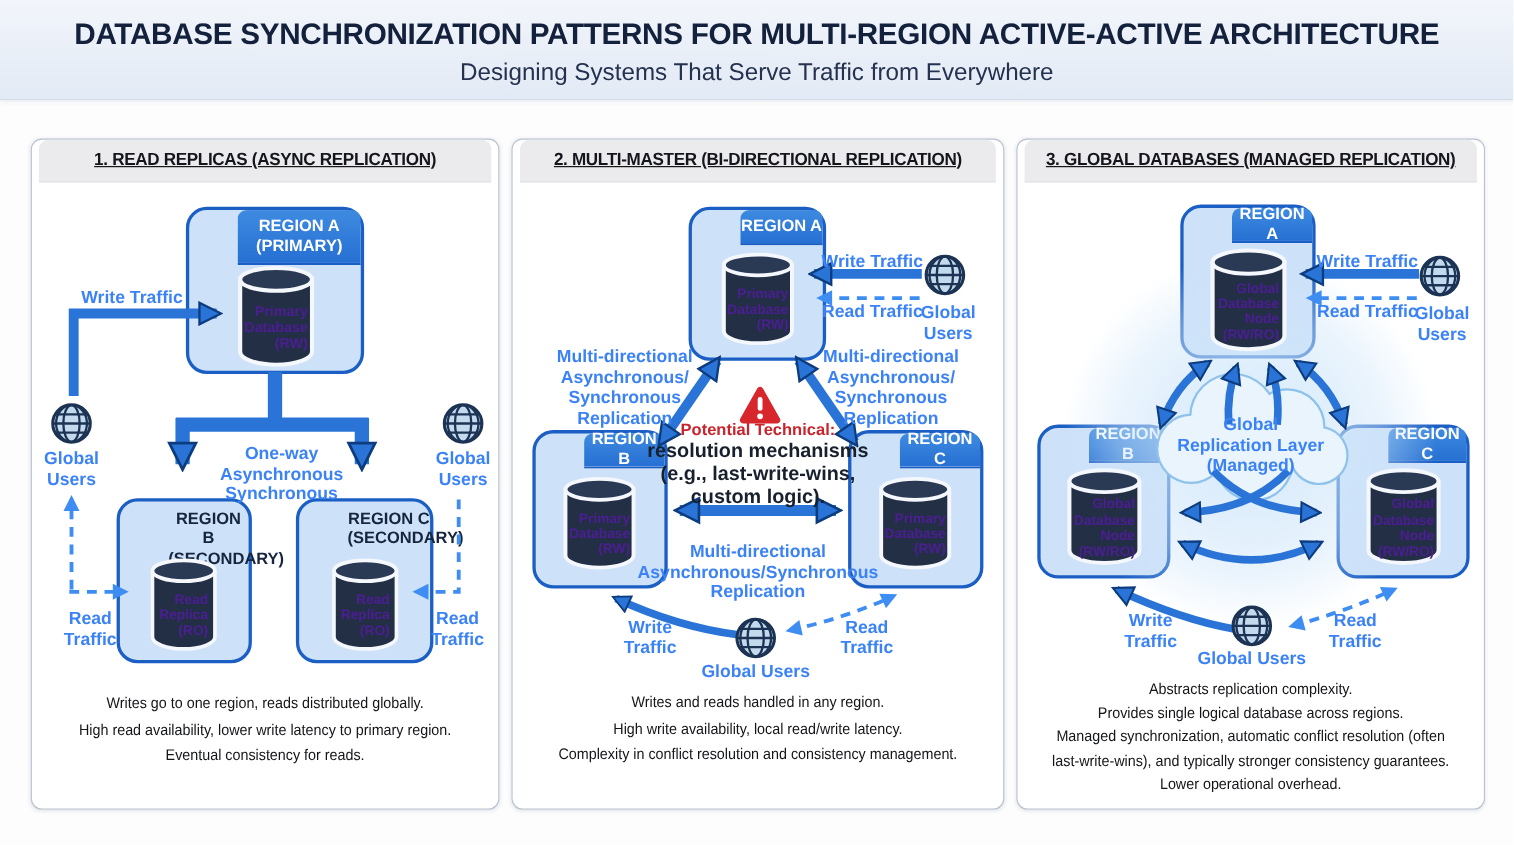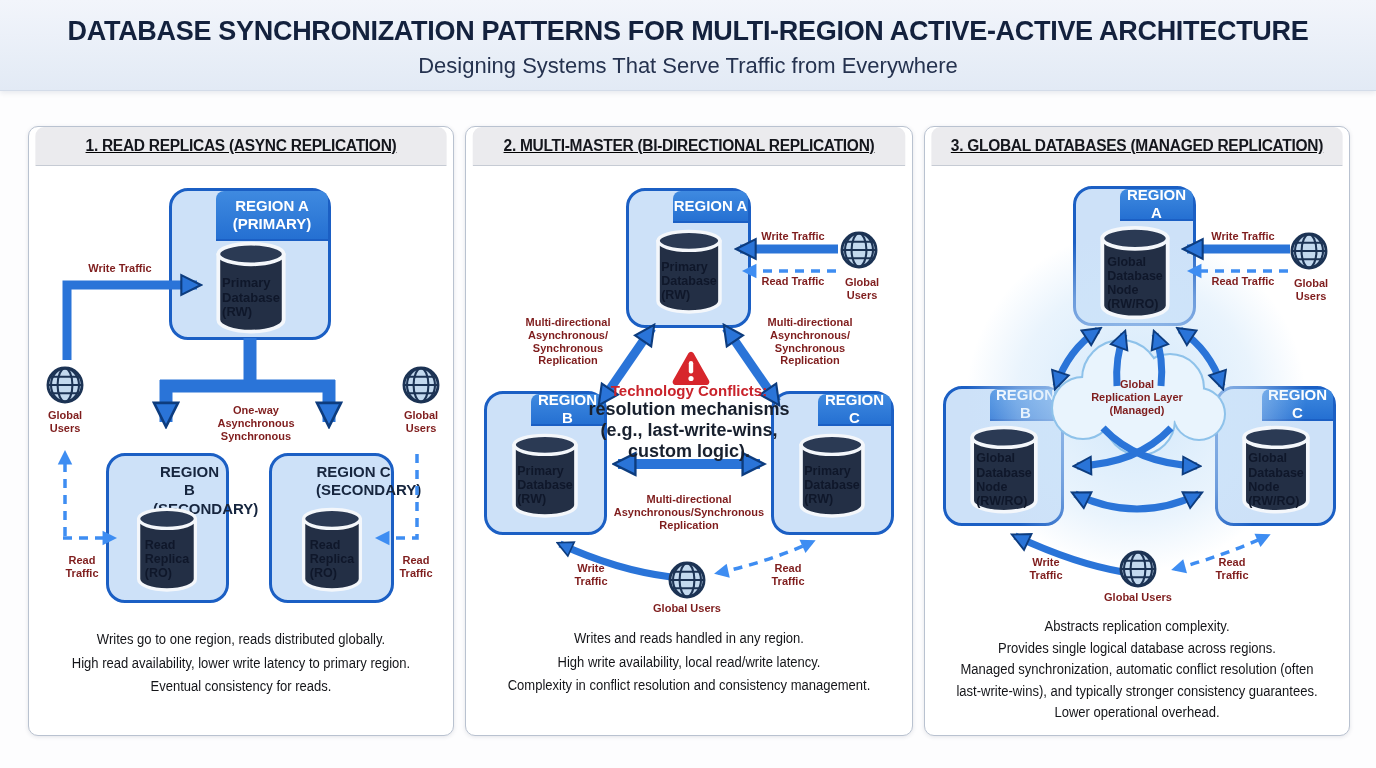--- a/index.html
+++ b/index.html
@@ -27,29 +27,29 @@
   .rhead{background:linear-gradient(180deg,#3f8ae0,#2570d2);color:#fff;font-weight:700;
          border-radius:8px 8px 0 0;border-bottom:2.5px solid #1b5fc4;
          display:flex;align-items:center;justify-content:center;text-align:center;
          font-size:15px;line-height:1.22;white-space:pre-line;}
   .rtitle{padding-top:7px;text-align:center;font-size:15px;font-weight:700;color:#16253e;
           line-height:1.22;white-space:pre-line;}
   
   .cyl{position:absolute;z-index:3;}
   .cyl svg{position:absolute;left:0;top:0;width:100%;height:100%;}
   .cyl-label{position:absolute;left:0;right:0;top:25%;bottom:4%;display:flex;align-items:center;
-             justify-content:center;color:#0f172a;font-weight:700;font-size:13px;line-height:1.13;
-             text-align:left;white-space:pre-line;}
+             justify-content:center;color:#4c1d95;font-weight:700;font-size:13px;line-height:1.13;
+             text-align:right;white-space:pre-line;}
   .cyl-label.sm{font-size:12.5px;}
   
   .globe{position:absolute;width:42px;height:42px;z-index:4;}
   .globe svg{width:100%;height:100%;}
   
-  .lbl{position:absolute;font-weight:700;color:#7f1d1d;text-align:center;
-       white-space:pre-line;line-height:1.16;font-size:11px;z-index:5;}
+  .lbl{position:absolute;font-weight:700;color:#3b82f6;text-align:center;
+       white-space:pre-line;line-height:1.16;font-size:16px;z-index:5;}
   .lbl.red{color:#c9232b;}
   .lbl.dk{color:#18202e;}
   .warn{position:absolute;z-index:5;}
   .desc{position:absolute;left:4px;right:4px;text-align:center;color:#141519;
         font-size:14px;font-weight:400;line-height:23.5px;white-space:pre;z-index:5;
         transform:scaleX(.93);transform-origin:50% 0;}
   
   .ftr{position:absolute;left:0;bottom:0;width:1376px;height:27px;
        background:linear-gradient(90deg,#4b8de8,#2a72d8 55%,#1f63cf);
        color:#fff;font-size:14.5px;font-weight:500;text-align:center;line-height:27px;z-index:8;}
@@ -263,21 +263,21 @@
       <div class="lbl" style="left:356px;width:80px;top:110px">Global
 Users</div>
       <div class="lbl" style="left:30px;width:144px;top:150px">Multi-directional
 Asynchronous/
 Synchronous
 Replication</div>
       <div class="lbl" style="left:272px;width:144px;top:150px">Multi-directional
 Asynchronous/
 Synchronous
 Replication</div>
-      <div class="lbl red" style="left:118px;width:210px;top:216px;font-size:15px">Technology Conflicts:</div>
+      <div class="lbl red" style="left:118px;width:210px;top:216px;font-size:15px">Potential Technical:</div>
       <div class="lbl dk" style="left:108px;width:230px;top:233px;font-size:18px">resolution mechanisms
 (e.g., last-write-wins,
 custom logic).</div>
       <div class="lbl" style="left:88px;width:270px;top:327px">Multi-directional
 Asynchronous/Synchronous
 Replication</div>
       <div class="lbl" style="left:86px;width:78px;top:396px">Write
 Traffic</div>
       <div class="lbl" style="left:283px;width:78px;top:396px">Read
 Traffic</div>

